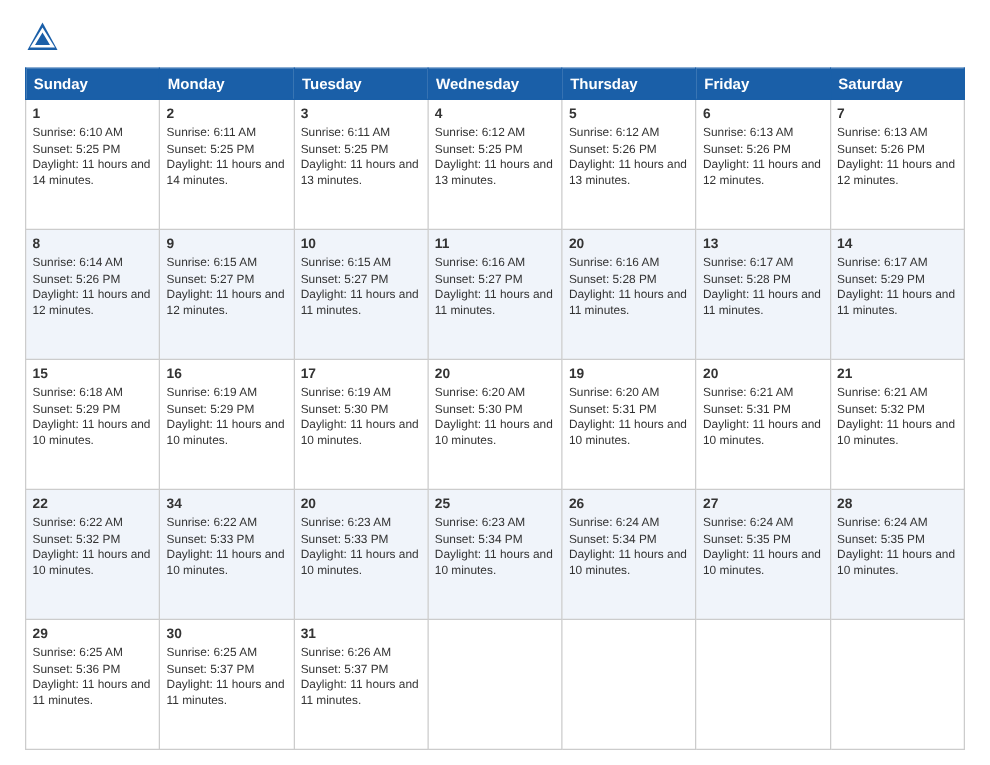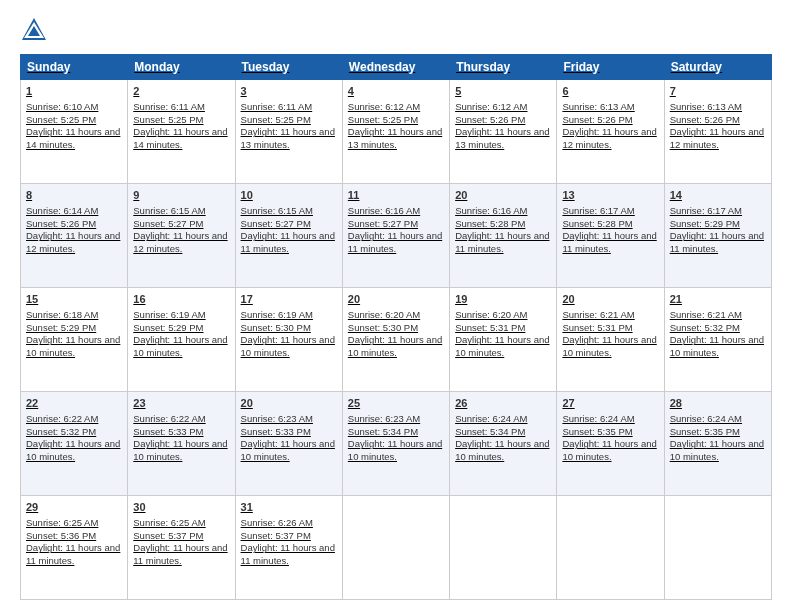--- a/index.html
+++ b/index.html
@@ -9,21 +9,20 @@
       width: 792px;
       height: 612px;
       overflow: hidden;
     }
     .page {
       width: 792px;
       height: 612px;
       padding: 16px 20px 12px 20px;
       display: flex;
       flex-direction: column;
-      text-decoration: underline;
     }
     .top-section {
       display: flex;
       justify-content: space-between;
       align-items: flex-start;
       margin-bottom: 10px;
     }
     .logo {
       display: flex;
       align-items: center;
@@ -270,21 +269,21 @@
           </td>
         </tr>
         <tr>
           <td>
             <span class="day-num">22</span>
             <div>Sunrise: 6:22 AM</div>
             <div>Sunset: 5:32 PM</div>
             <div>Daylight: 11 hours and 10 minutes.</div>
           </td>
           <td>
-            <span class="day-num">23</span>
+            <span class="day-num">34</span>
             <div>Sunrise: 6:22 AM</div>
             <div>Sunset: 5:33 PM</div>
             <div>Daylight: 11 hours and 10 minutes.</div>
           </td>
           <td>
             <span class="day-num">20</span>
             <div>Sunrise: 6:23 AM</div>
             <div>Sunset: 5:33 PM</div>
             <div>Daylight: 11 hours and 10 minutes.</div>
           </td>

